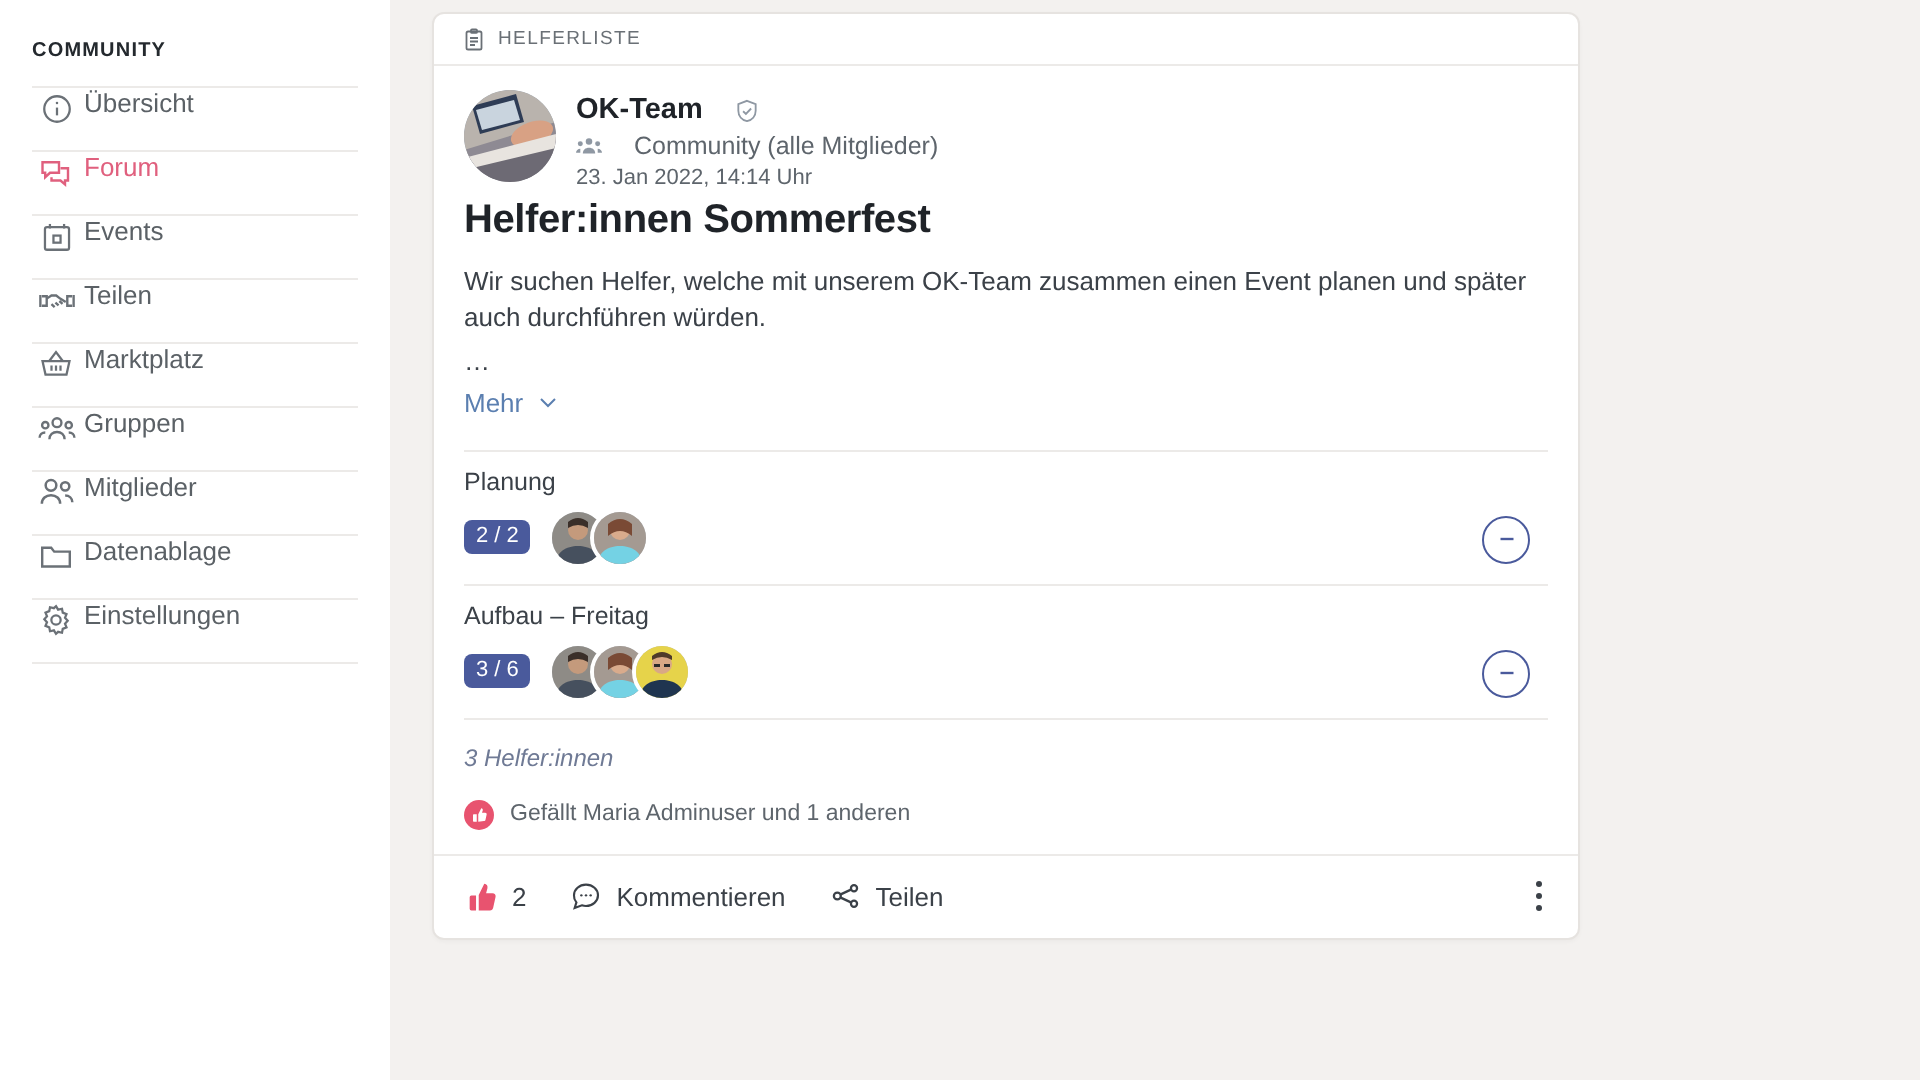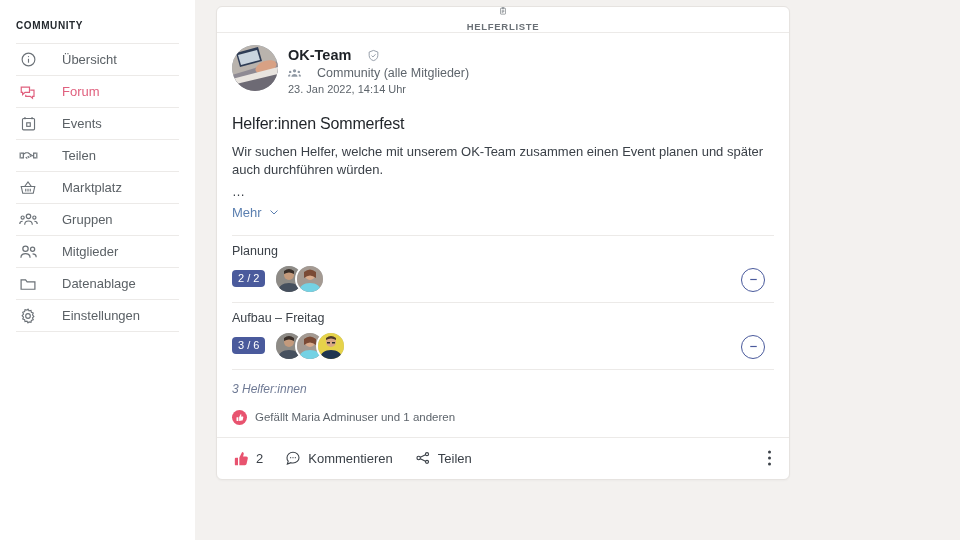--- a/index.html
+++ b/index.html
@@ -17,21 +17,21 @@
     background: #ffffff;
     padding: 20px 0 0 0;
     flex: 0 0 195px;
   }
   .sidebar-title {
     font-size: 10px; font-weight: bold; letter-spacing: .6px;
     color: #24292e; padding: 0 16px 12px 16px;
   }
   .nav { border-top: 1px solid #eceae8; margin: 0 16px; }
   .nav-item {
-    display: flex; align-items: center; gap: 24px;
+    display: flex; gap: 4px;
     height: 32px; padding: 0 2px;
     border-bottom: 1px solid #eceae8;
     color: #5b6166; font-size: 13px;
     cursor: pointer;
   }
   .nav-item.active { color: #e0607e; }
   .nav-ico { width: 20px; height: 20px; flex: 0 0 20px; display: flex; align-items: center; justify-content: center; }
   .nav-ico svg { display: block; }
 
   
@@ -39,43 +39,42 @@
   .card {
     width: 574px; background: #fff;
     border: 1px solid #e6e3e0; border-radius: 6px;
     box-shadow: 0 1px 2px rgba(0,0,0,.03);
     overflow: hidden;
   }
   .card-tag {
     display: flex; align-items: center; gap: 6px;
     height: 26px; padding: 0 14px;
     border-bottom: 1px solid #eceae8;
-    font-size: 9.5px; letter-spacing: .7px; font-weight: 700;
+    font-size: 9.5px; letter-spacing: .7px; font-weight: 400;
     color: #6a7076;
-    flex-direction: column;
   }
   .card-body { padding: 12px 15px 0 15px; }
 
   .post-head { display: flex; gap: 10px; align-items: flex-start; }
   .avatar-lg {
     width: 46px; height: 46px; border-radius: 50%;
     flex: 0 0 46px; overflow: hidden;
     background: #9aa2ab;
   }
   .meta { padding-top: 2px; }
   .author-row { display: flex; align-items: center; gap: 16px; }
   .author { font-size: 14.5px; font-weight: bold; color: #1f2328; }
   .verified { color: #8f98a3; display: flex; }
   .aud-row { display: flex; align-items: center; gap: 16px; margin-top: 3px; }
   .aud { font-size: 12.5px; color: #5e656c; }
   .date { font-size: 11px; color: #5e656c; margin-top: 3px; }
 
   .post-title {
-    font-size: 16px; font-weight: normal; color: #1f2328;
-    margin: 20px 0 10px 0; letter-spacing: -.2px;
+    font-size: 20px; font-weight: bold; color: #1f2328;
+    margin: 4px 0 10px 0; letter-spacing: -.2px;
   }
   .post-text { font-size: 13px; color: #3b4148; line-height: 1.42; }
   .post-dots { font-size: 13px; color: #3b4148; margin-top: 4px; }
   .more {
     display: inline-flex; align-items: center; gap: 6px;
     font-size: 13px; color: #5b7fb0; margin-top: 6px; cursor: pointer;
   }
 
   
   .helpers { margin-top: 14px; }

